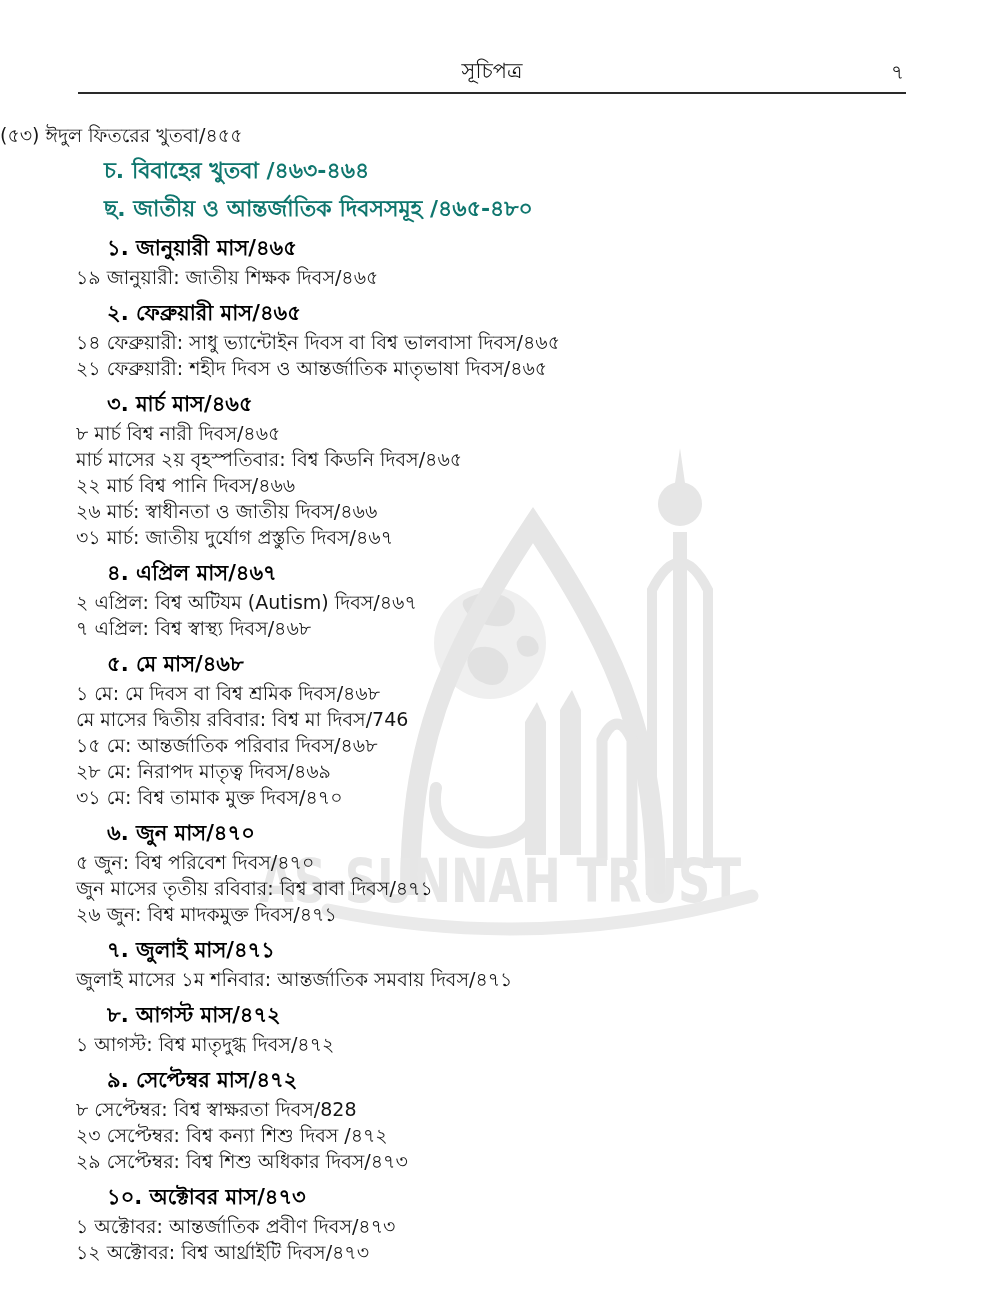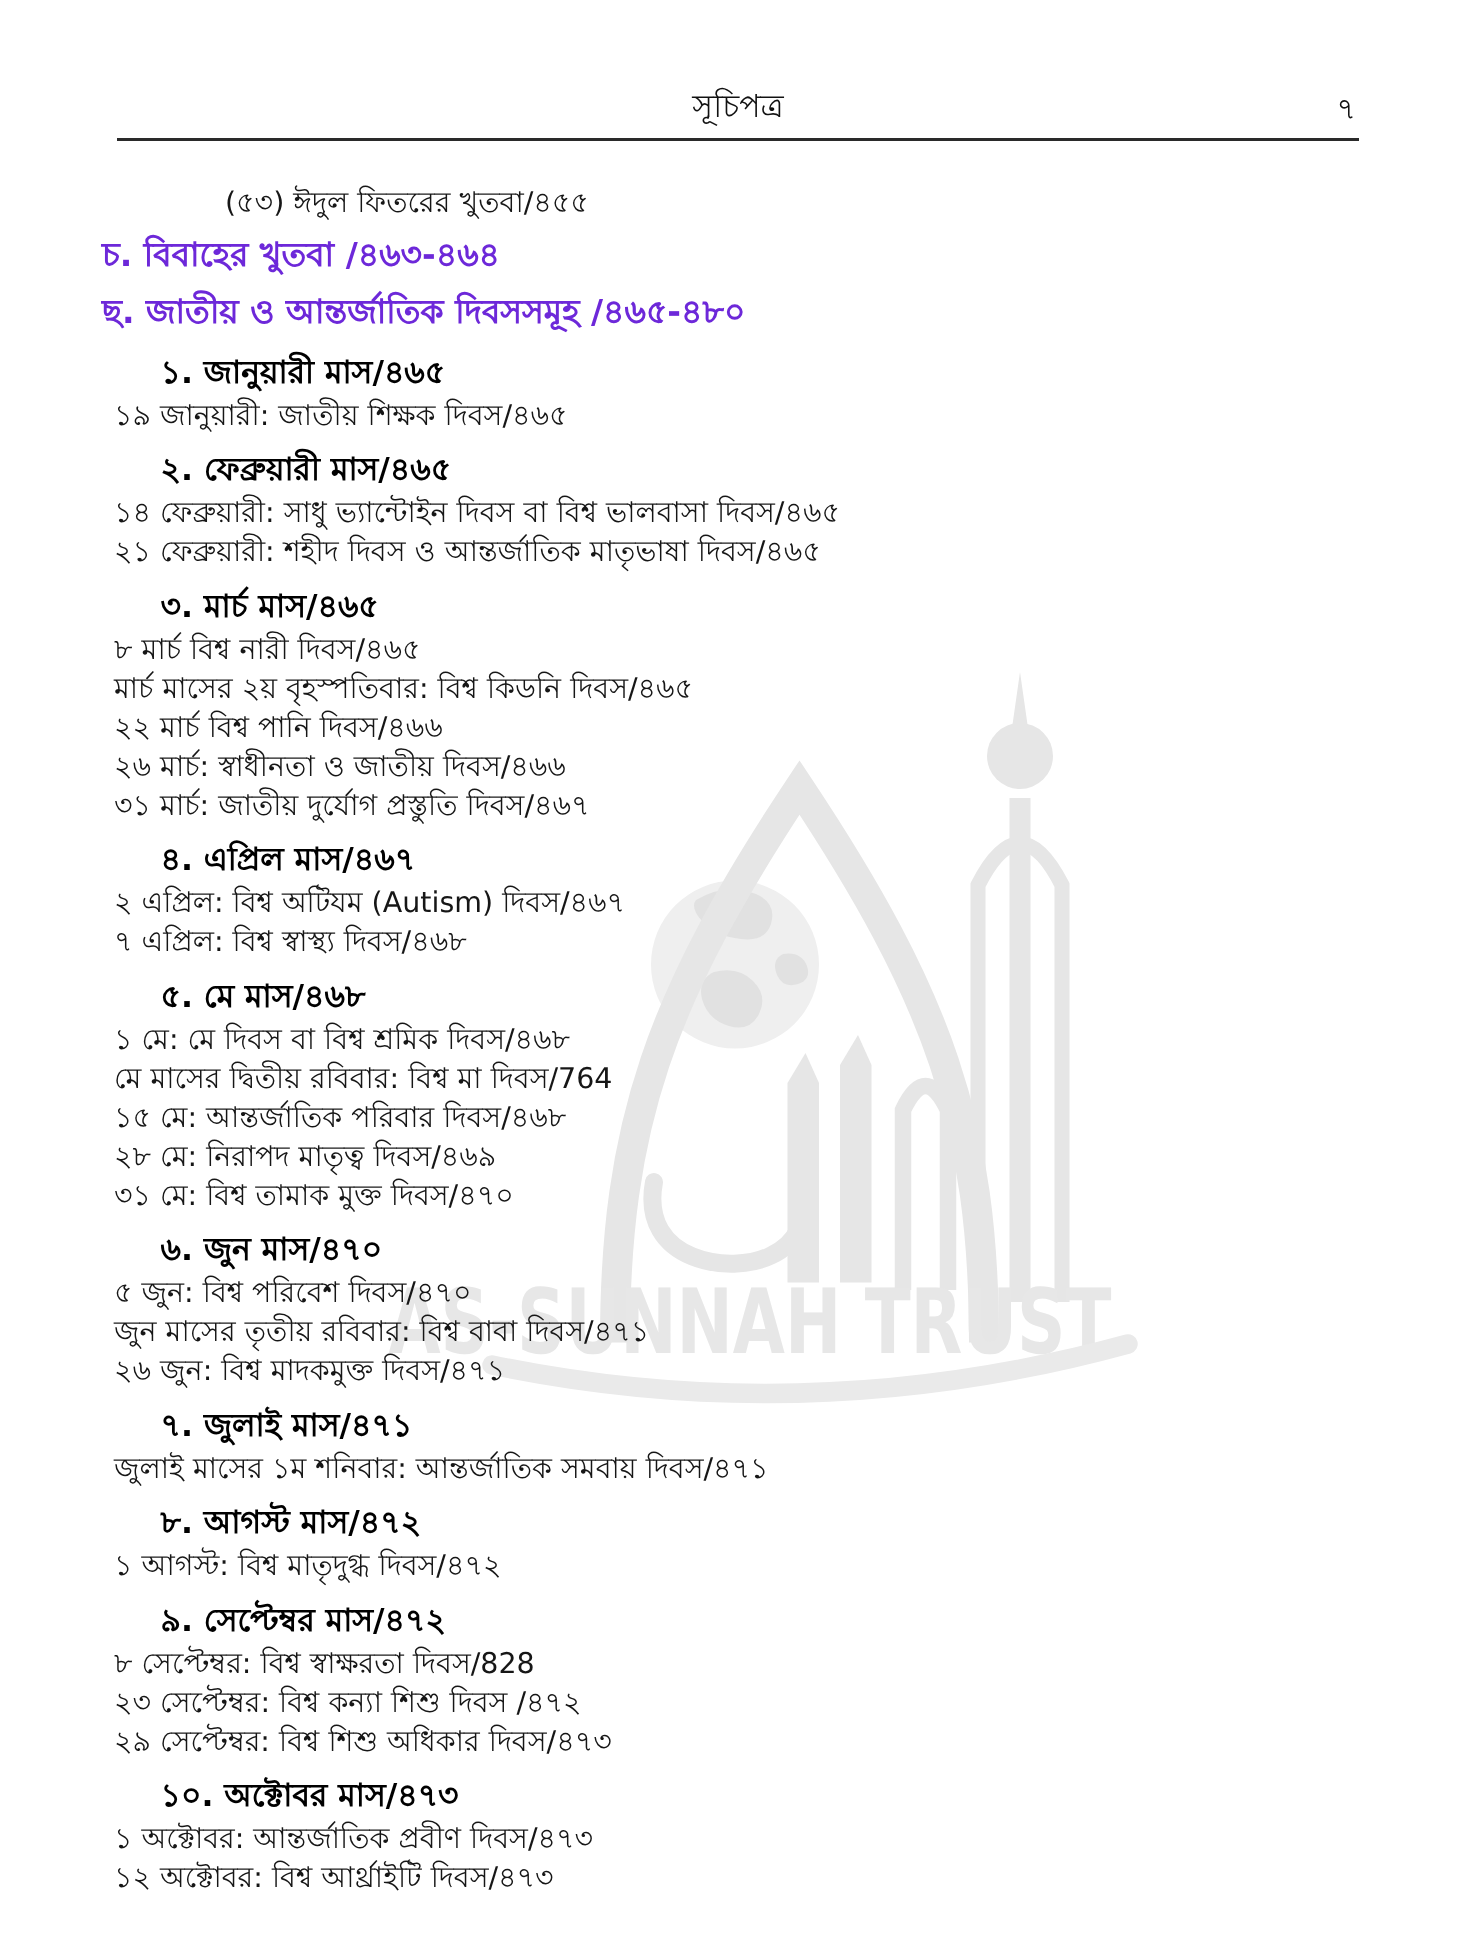--- a/index.html
+++ b/index.html
@@ -28,25 +28,25 @@
     font-size:20px;color:#111;
   }
   .rule{
     position:absolute;left:78px;right:78px;top:92px;
     border-top:2px solid #2a2a2a;height:0;
   }
   
   .toc{padding-top:14px;}
   .row{white-space:nowrap;}
   .row.note{
-    margin-left:150px;font-size:19px;line-height:27px;
+    font-size:19px;line-height:27px;
   }
   .row.section{
-    margin-left:68px;font-size:22px;line-height:33px;
-    font-weight:bold;color:#6d28d9;margin-top:5px;
+    margin-left:104px;font-size:22px;line-height:33px;
+    font-weight:bold;color:#0f766e;margin-top:5px;
   }
   .row.month{
     margin-left:107px;font-size:21px;line-height:29px;
     font-weight:bold;color:#000;margin-top:9px;margin-bottom:1px;
   }
   .row.item{
     margin-left:76px;font-size:19px;line-height:26px;
   }
 </style>
 </head>
@@ -105,21 +105,21 @@
       <div class="row item">৮ মার্চ বিশ্ব নারী দিবস/৪৬৫</div>
       <div class="row item">মার্চ মাসের ২য় বৃহস্পতিবার: বিশ্ব কিডনি দিবস/৪৬৫</div>
       <div class="row item">২২ মার্চ বিশ্ব পানি দিবস/৪৬৬</div>
       <div class="row item">২৬ মার্চ: স্বাধীনতা ও জাতীয় দিবস/৪৬৬</div>
       <div class="row item">৩১ মার্চ: জাতীয় দুর্যোগ প্রস্তুতি দিবস/৪৬৭</div>
       <div class="row month">৪. এপ্রিল মাস/৪৬৭</div>
       <div class="row item">২ এপ্রিল: বিশ্ব অটিযম (Autism) দিবস/৪৬৭</div>
       <div class="row item">৭ এপ্রিল: বিশ্ব স্বাস্থ্য দিবস/৪৬৮</div>
       <div class="row month">৫. মে মাস/৪৬৮</div>
       <div class="row item">১ মে: মে দিবস বা বিশ্ব শ্রমিক দিবস/৪৬৮</div>
-      <div class="row item">মে মাসের দ্বিতীয় রবিবার: বিশ্ব মা দিবস/764</div>
+      <div class="row item">মে মাসের দ্বিতীয় রবিবার: বিশ্ব মা দিবস/746</div>
       <div class="row item">১৫ মে: আন্তর্জাতিক পরিবার দিবস/৪৬৮</div>
       <div class="row item">২৮ মে: নিরাপদ মাতৃত্ব দিবস/৪৬৯</div>
       <div class="row item">৩১ মে: বিশ্ব তামাক মুক্ত দিবস/৪৭০</div>
       <div class="row month">৬. জুন মাস/৪৭০</div>
       <div class="row item">৫ জুন: বিশ্ব পরিবেশ দিবস/৪৭০</div>
       <div class="row item">জুন মাসের তৃতীয় রবিবার: বিশ্ব বাবা দিবস/৪৭১</div>
       <div class="row item">২৬ জুন: বিশ্ব মাদকমুক্ত দিবস/৪৭১</div>
       <div class="row month">৭. জুলাই মাস/৪৭১</div>
       <div class="row item">জুলাই মাসের ১ম শনিবার: আন্তর্জাতিক সমবায় দিবস/৪৭১</div>
       <div class="row month">৮. আগস্ট মাস/৪৭২</div>

